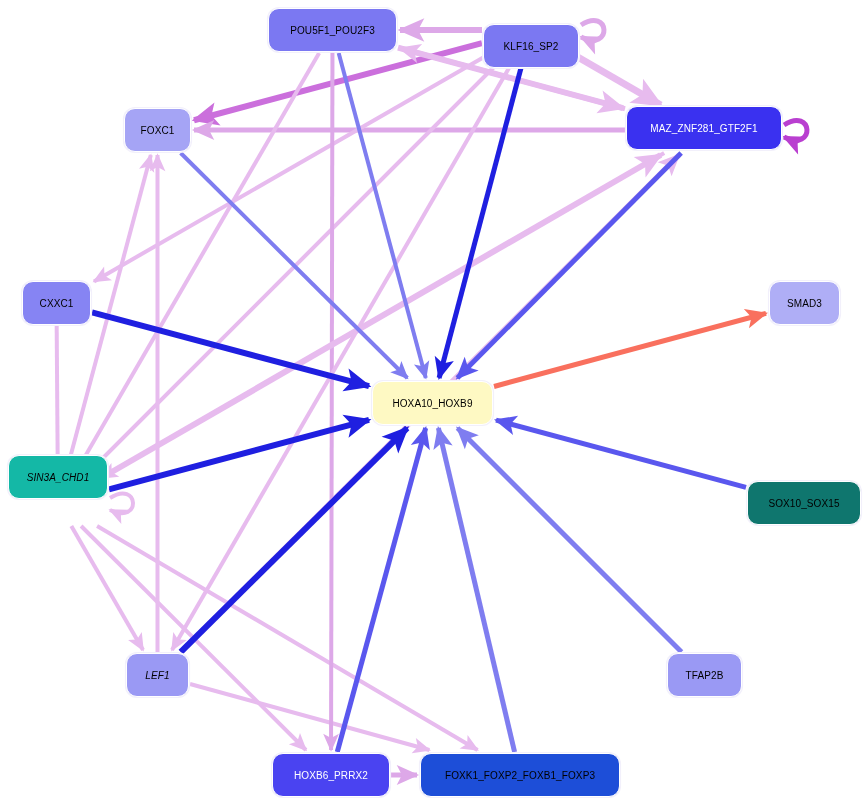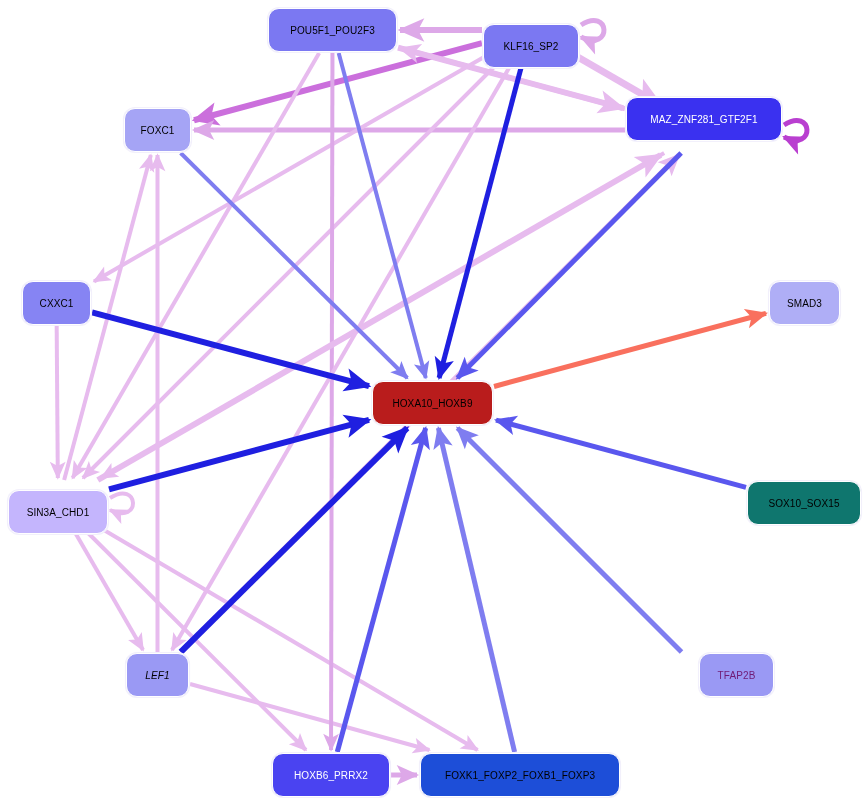--- a/index.html
+++ b/index.html
@@ -180,45 +180,45 @@
         <path d="M494,386.4677419354839 L766,313.3494623655914" fill="none" stroke="#f9705e" stroke-width="5" stroke-linecap="butt" marker-end="url(#mf9705e)"></path>
       </g>
     </svg>
   <div id="nodes-layer">
       <div class="gnode" style="left: 268px; top: 8px; width: 129px; height: 44px; background: rgb(123, 120, 242); color: rgb(0, 0, 0);">
         <span>POU5F1_POU2F3</span>
       </div>
       <div class="gnode" style="left: 483px; top: 24px; width: 96px; height: 44px; background: rgb(123, 120, 242); color: rgb(0, 0, 0);">
         <span>KLF16_SP2</span>
       </div>
-      <div class="gnode" style="left: 626px; top: 97px; width: 156px; height: 44px; background: rgb(58, 49, 240); color: rgb(255, 255, 255);">
+      <div class="gnode" style="left: 626px; top: 106px; width: 156px; height: 44px; background: rgb(58, 49, 240); color: rgb(255, 255, 255);">
         <span>MAZ_ZNF281_GTF2F1</span>
       </div>
       <div class="gnode" style="left: 124px; top: 108px; width: 67px; height: 44px; background: rgb(165, 164, 245); color: #000000;">
         <span>FOXC1</span>
       </div>
       <div class="gnode" style="left: 22px; top: 281px; width: 69px; height: 44px; background: rgb(134, 132, 243); color: rgb(0, 0, 0); align-items: center;">
         <span>CXXC1</span>
       </div>
       <div class="gnode" style="left: 769px; top: 281px; width: 71px; height: 44px; background: rgb(175, 174, 246); color: rgb(0, 0, 0); text-align: center;">
         <span>SMAD3</span>
       </div>
-      <div class="gnode" style="left: 372px; top: 381px; width: 121px; height: 44px; background: #b91c1c; color: rgb(0, 0, 0); align-items: center;">
+      <div class="gnode" style="left: 372px; top: 381px; width: 121px; height: 44px; background: #fef9c3; color: rgb(0, 0, 0); align-items: center;">
         <span>HOXA10_HOXB9</span>
       </div>
-      <div class="gnode" style="left: 8px; top: 490px; width: 100px; height: 44px; background: #c4b5fd; color: rgb(0, 0, 0);">
+      <div class="gnode" style="left: 8px; top: 455px; width: 100px; height: 44px; background: #14b8a6; color: rgb(0, 0, 0); font-style: italic;">
         <span>SIN3A_CHD1</span>
       </div>
       <div class="gnode" style="left: 747px; top: 481px; width: 114px; height: 44px; background: #0f766e; color: rgb(0, 0, 0);">
         <span>SOX10_SOX15</span>
       </div>
       <div class="gnode" style="left: 126px; top: 653px; width: 63px; height: 44px; background: rgb(154, 153, 244); color: rgb(0, 0, 0); font-style: italic;">
         <span>LEF1</span>
       </div>
-      <div class="gnode" style="left: 699px; top: 653px; width: 75px; height: 44px; background: rgb(154, 153, 244); color: #701a75;">
+      <div class="gnode" style="left: 667px; top: 653px; width: 75px; height: 44px; background: rgb(154, 153, 244); color: #000000;">
         <span>TFAP2B</span>
       </div>
       <div class="gnode" style="left: 272px; top: 753px; width: 118px; height: 44px; background: rgb(74, 67, 241); color: rgb(255, 255, 255);">
         <span>HOXB6_PRRX2</span>
       </div>
       <div class="gnode" style="left: 420px; top: 753px; width: 200px; height: 44px; background: #1d4ed8; color: rgb(0, 0, 0);">
         <span>FOXK1_FOXP2_FOXB1_FOXP3</span>
       </div>
     </div>
 </div>

